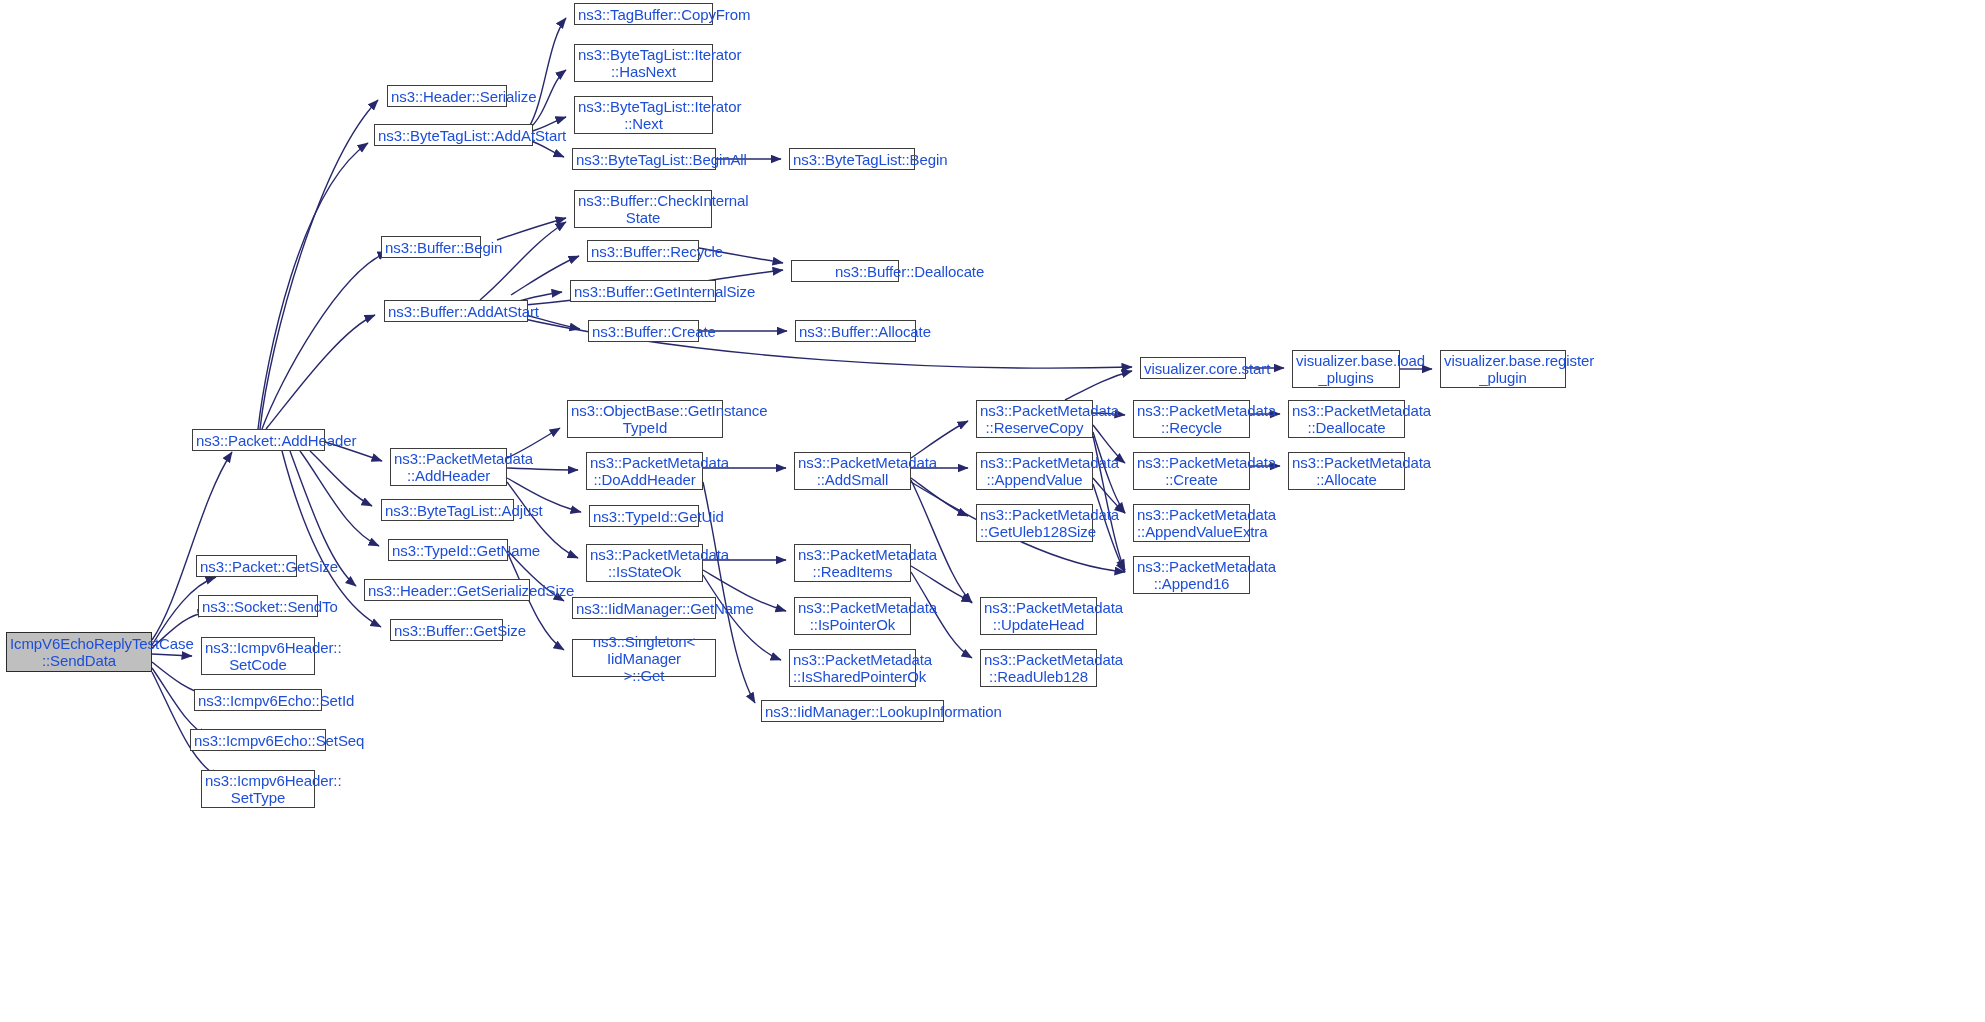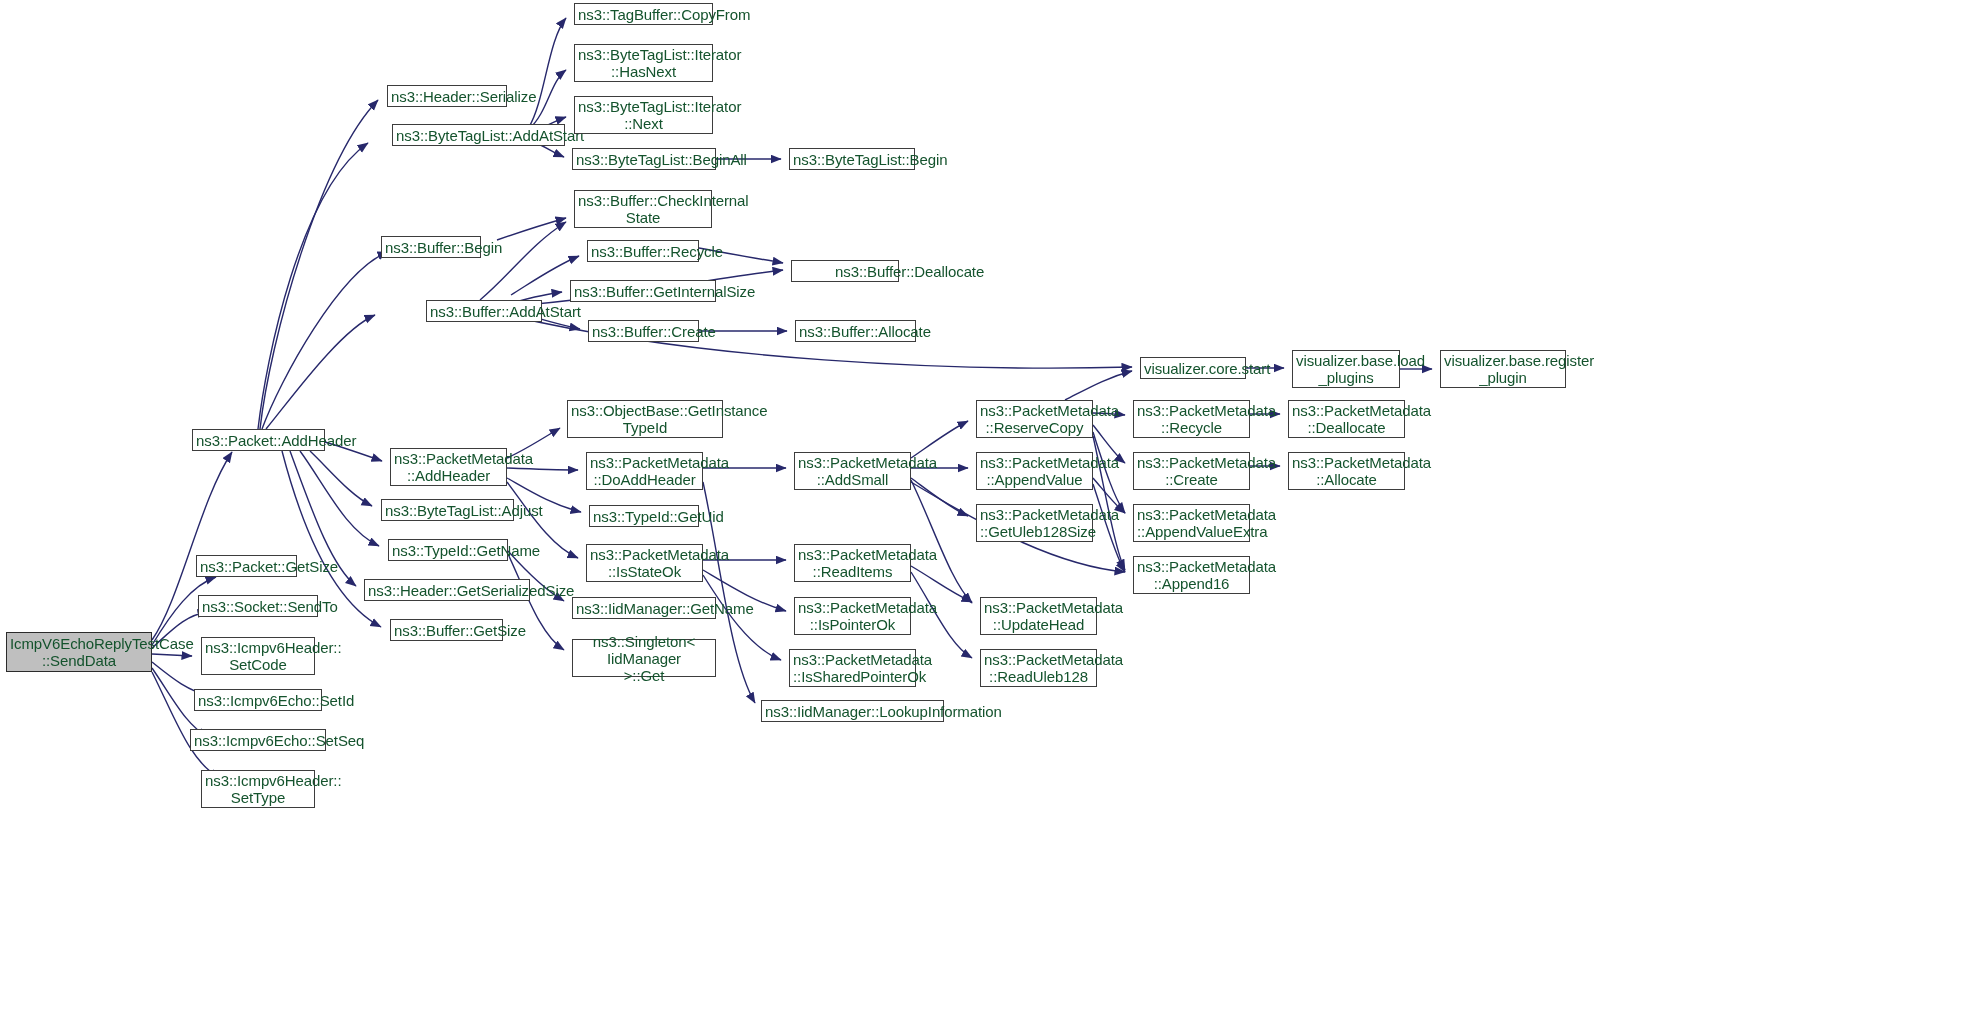--- a/index.html
+++ b/index.html
@@ -21,21 +21,21 @@
     top: 0;
     width: 1985px;
     height: 1022px;
     pointer-events: none;
   }
   .node {
     position: absolute;
     box-sizing: border-box;
     border: 1px solid #3d3d3d;
     background: #ffffff;
-    color: #14532d;
+    color: #1d4ed8;
     font-size: 15px;
     line-height: 17px;
     display: flex;
     align-items: center;
     justify-content: center;
     text-align: center;
     white-space: pre-line;
     letter-spacing: -0.1px;
   }
   .node.highlight {
@@ -127,23 +127,23 @@
       <div class="node" style="left: 196px; top: 555px; width: 101px; height: 22px;"><span class="node-label">ns3::Packet::GetSize</span></div>
       <div class="node" style="left: 198px; top: 595px; width: 120px; height: 22px;"><span class="node-label">ns3::Socket::SendTo</span></div>
       <div class="node" style="left: 201px; top: 637px; width: 114px; height: 38px;"><span class="node-label">ns3::Icmpv6Header::
 SetCode</span></div>
       <div class="node" style="left: 194px; top: 689px; width: 128px; height: 22px;"><span class="node-label">ns3::Icmpv6Echo::SetId</span></div>
       <div class="node" style="left: 190px; top: 729px; width: 136px; height: 22px;"><span class="node-label">ns3::Icmpv6Echo::SetSeq</span></div>
       <div class="node" style="left: 201px; top: 770px; width: 114px; height: 38px;"><span class="node-label">ns3::Icmpv6Header::
 SetType</span></div>
       <div class="node" style="left: 192px; top: 429px; width: 133px; height: 22px;"><span class="node-label">ns3::Packet::AddHeader</span></div>
       <div class="node" style="left: 387px; top: 85px; width: 120px; height: 22px;"><span class="node-label">ns3::Header::Serialize</span></div>
-      <div class="node" style="left: 392px; top: 124px; width: 173px; height: 22px;"><span class="node-label">ns3::ByteTagList::AddAtStart</span></div>
+      <div class="node" style="left: 374px; top: 124px; width: 159px; height: 22px;"><span class="node-label">ns3::ByteTagList::AddAtStart</span></div>
       <div class="node" style="left: 381px; top: 236px; width: 100px; height: 22px;"><span class="node-label">ns3::Buffer::Begin</span></div>
-      <div class="node" style="left: 384px; top: 300px; width: 116px; height: 22px; margin-left: 42px;"><span class="node-label">ns3::Buffer::AddAtStart</span></div>
+      <div class="node" style="left: 384px; top: 300px; width: 144px; height: 22px;"><span class="node-label">ns3::Buffer::AddAtStart</span></div>
       <div class="node" style="left: 390px; top: 448px; width: 117px; height: 38px;"><span class="node-label">ns3::PacketMetadata
 ::AddHeader</span></div>
       <div class="node" style="left: 381px; top: 499px; width: 133px; height: 22px;"><span class="node-label">ns3::ByteTagList::Adjust</span></div>
       <div class="node" style="left: 388px; top: 539px; width: 120px; height: 22px;"><span class="node-label">ns3::TypeId::GetName</span></div>
       <div class="node" style="left: 364px; top: 579px; width: 166px; height: 22px;"><span class="node-label">ns3::Header::GetSerializedSize</span></div>
       <div class="node" style="left: 390px; top: 619px; width: 113px; height: 22px;"><span class="node-label">ns3::Buffer::GetSize</span></div>
       <div class="node" style="left: 574px; top: 3px; width: 139px; height: 22px;"><span class="node-label">ns3::TagBuffer::CopyFrom</span></div>
       <div class="node" style="left: 574px; top: 44px; width: 139px; height: 38px;"><span class="node-label">ns3::ByteTagList::Iterator
 ::HasNext</span></div>
       <div class="node" style="left: 574px; top: 96px; width: 139px; height: 38px;"><span class="node-label">ns3::ByteTagList::Iterator

